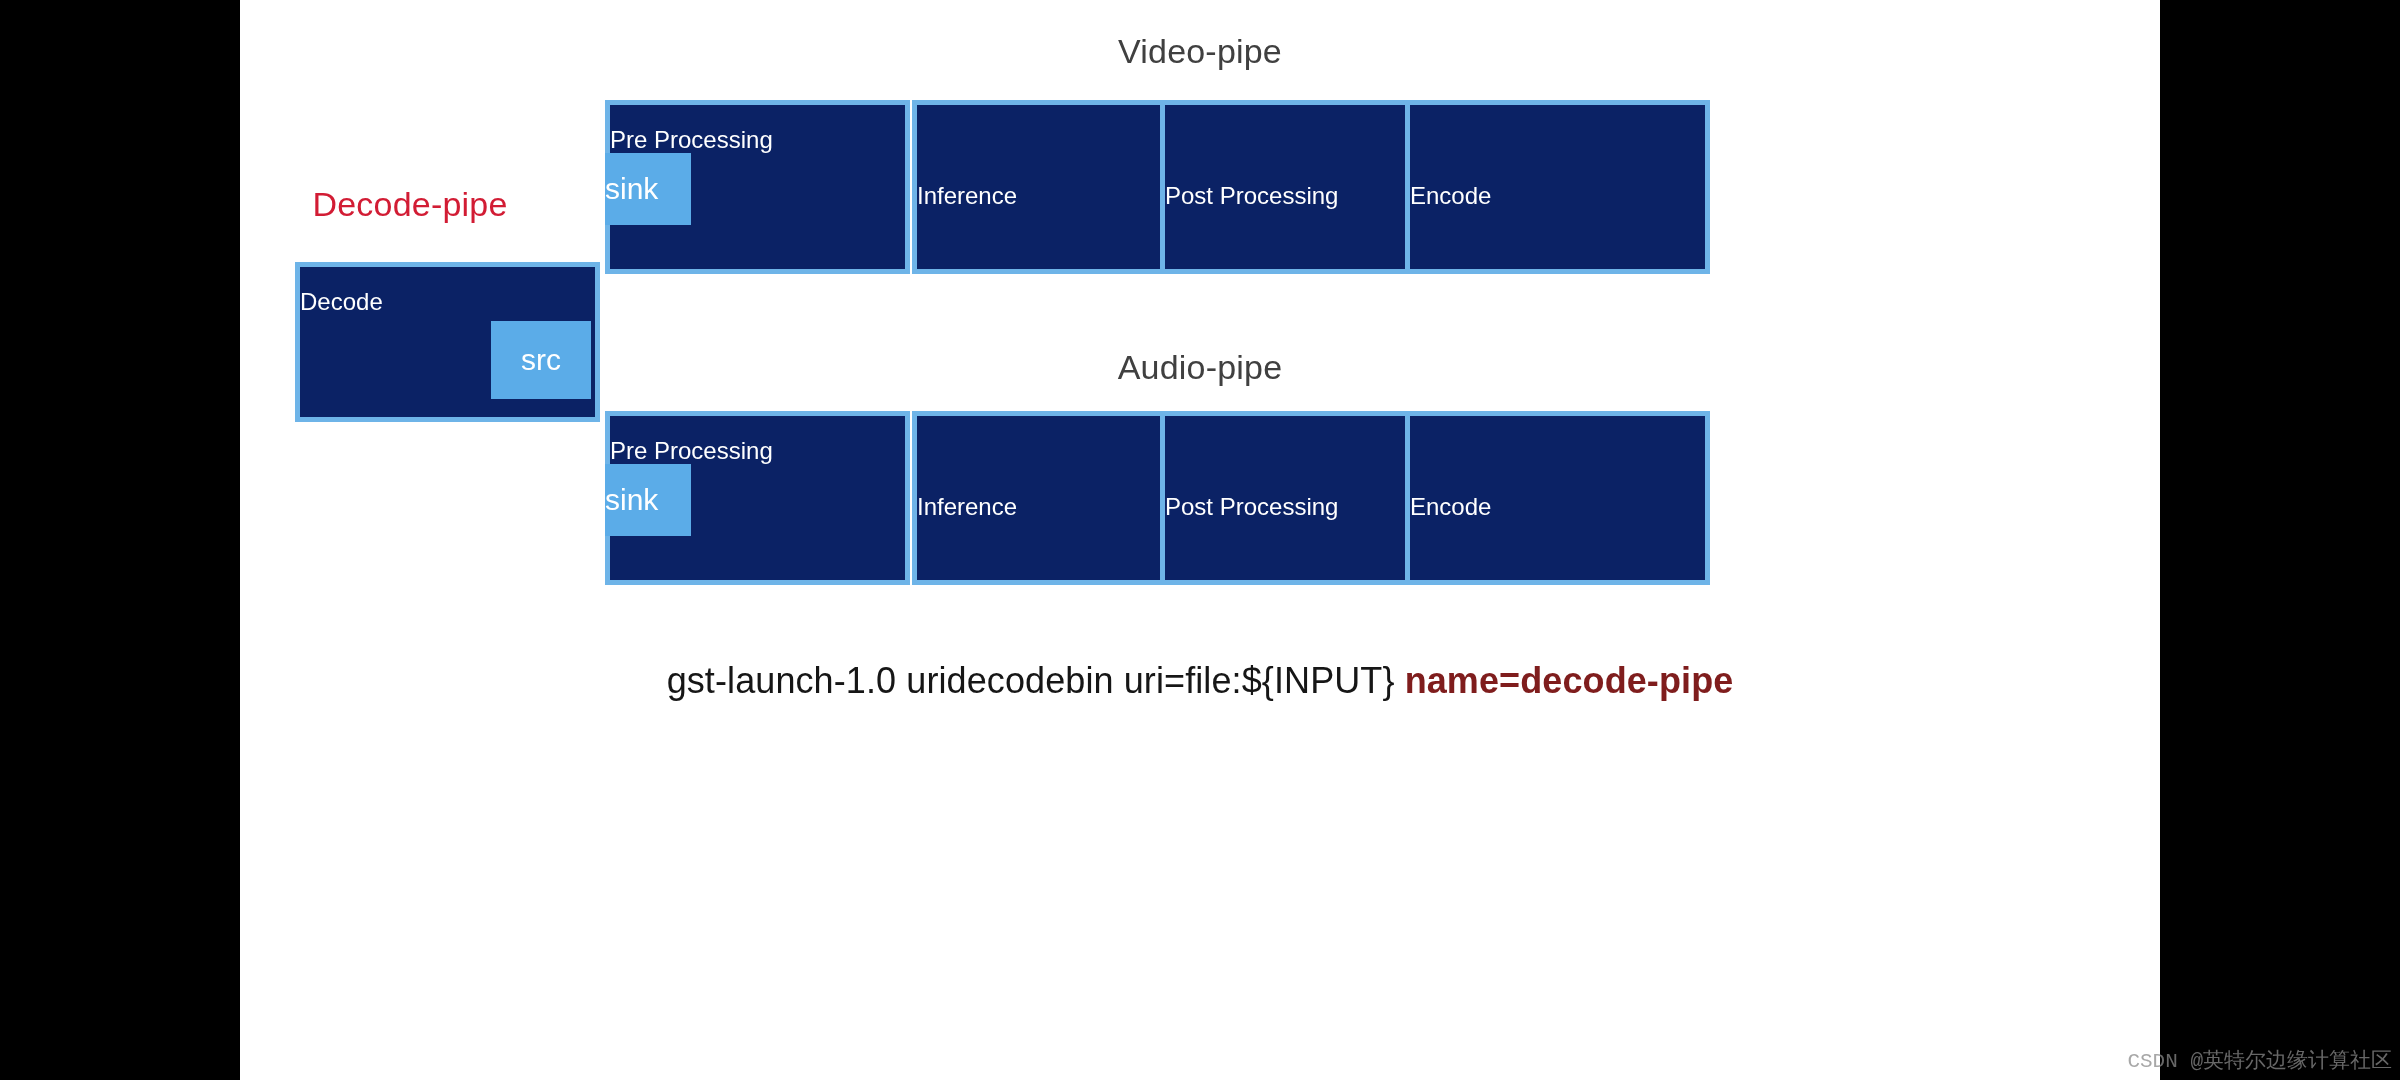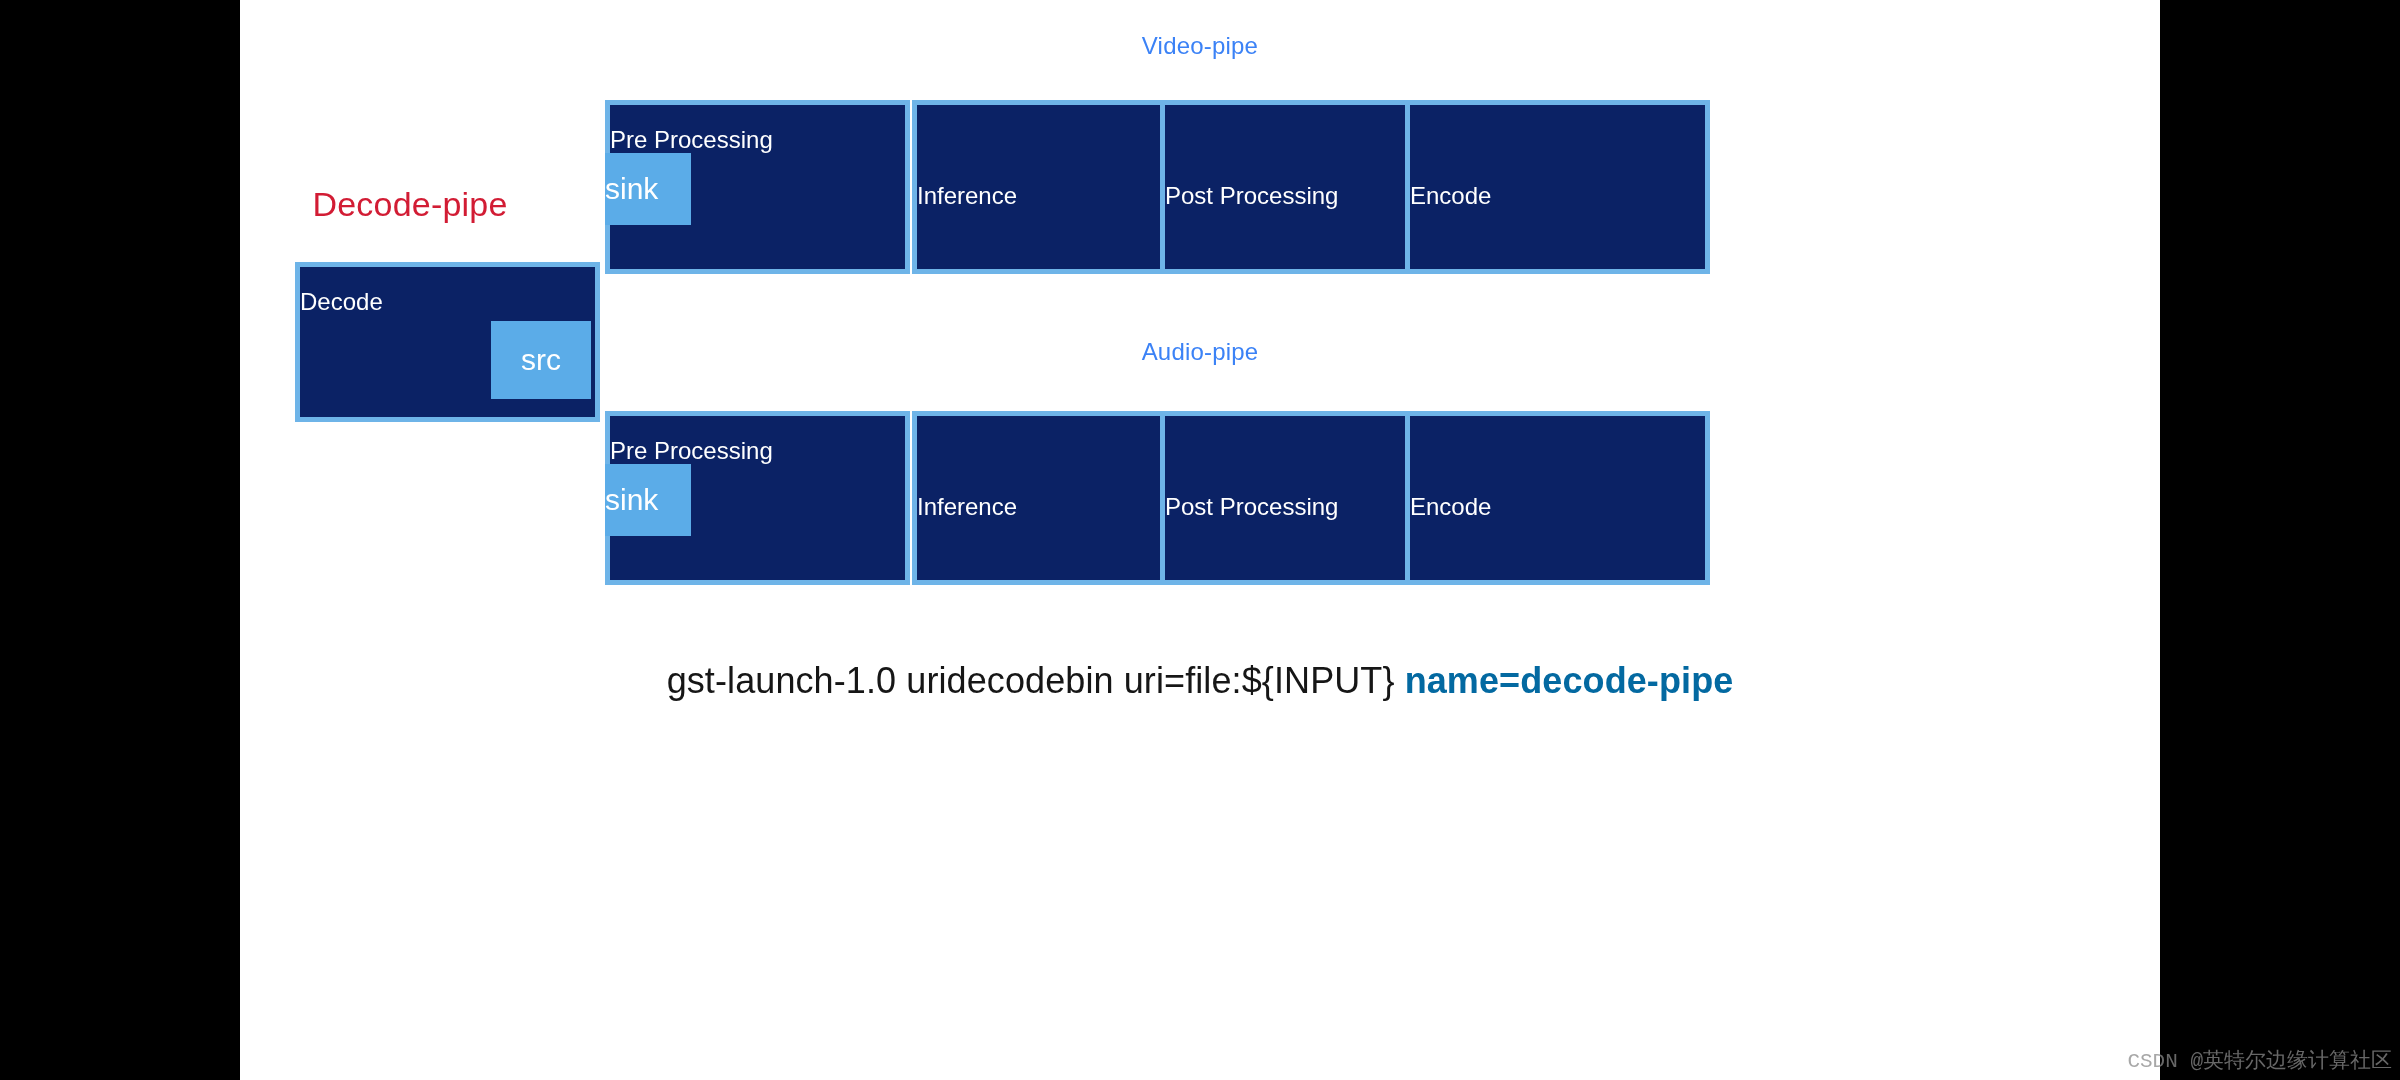--- a/index.html
+++ b/index.html
@@ -36,22 +36,22 @@
     top: 0;
     height: 1080px;
     background: #000000;
   }
   .bar.left  { left: 0;    width: 240px; }
   .bar.right { left: 2160px; width: 240px; }
 
   
   .pipe-title {
     position: absolute;
-    color: #3b82f6;
-    font-size: 24px;
+    color: #404040;
+    font-size: 34px;
     font-weight: 400;
     white-space: nowrap;
     letter-spacing: 0.2px;
   }
 
   .decode-title {
     position: absolute;
     color: #D21C34;
     font-size: 34px;
     font-weight: 400;
@@ -117,21 +117,21 @@
   
   #command-line {
     position: absolute;
     white-space: nowrap;
     font-size: 36px;
     color: #161616;
     font-weight: 400;
     letter-spacing: 0.1px;
   }
   #command-line .cmd-highlight {
-    color: #0369a1;
+    color: #7f1d1d;
     font-weight: bold;
   }
 
   
   #watermark {
     position: absolute;
     right: 8px;
     bottom: 6px;
     font-size: 21px;
     color: #8a8a8a;
@@ -166,21 +166,21 @@
     </div>
 
     <div class="gst-box" style="left:920px; top:100px; width:305px; height:174px;">
       <div class="box-label middle">Post Processing</div>
     </div>
 
     <div class="gst-box" style="left:1165px; top:100px; width:305px; height:174px;">
       <div class="box-label middle">Encode</div>
     </div>
 
-    <div class="pipe-title" style="left:0; width:1920px; text-align:center; top:338px;">Audio-pipe</div>
+    <div class="pipe-title" style="left:0; width:1920px; text-align:center; top:348px;">Audio-pipe</div>
 
     <div class="gst-box" style="left:365px; top:411px; width:305px; height:174px;">
       <div class="box-label top">Pre Processing</div>
       <div class="pad sink">sink</div>
     </div>
 
     <div class="gst-box" style="left:672px; top:411px; width:305px; height:174px;">
       <div class="box-label middle">Inference</div>
     </div>
 

